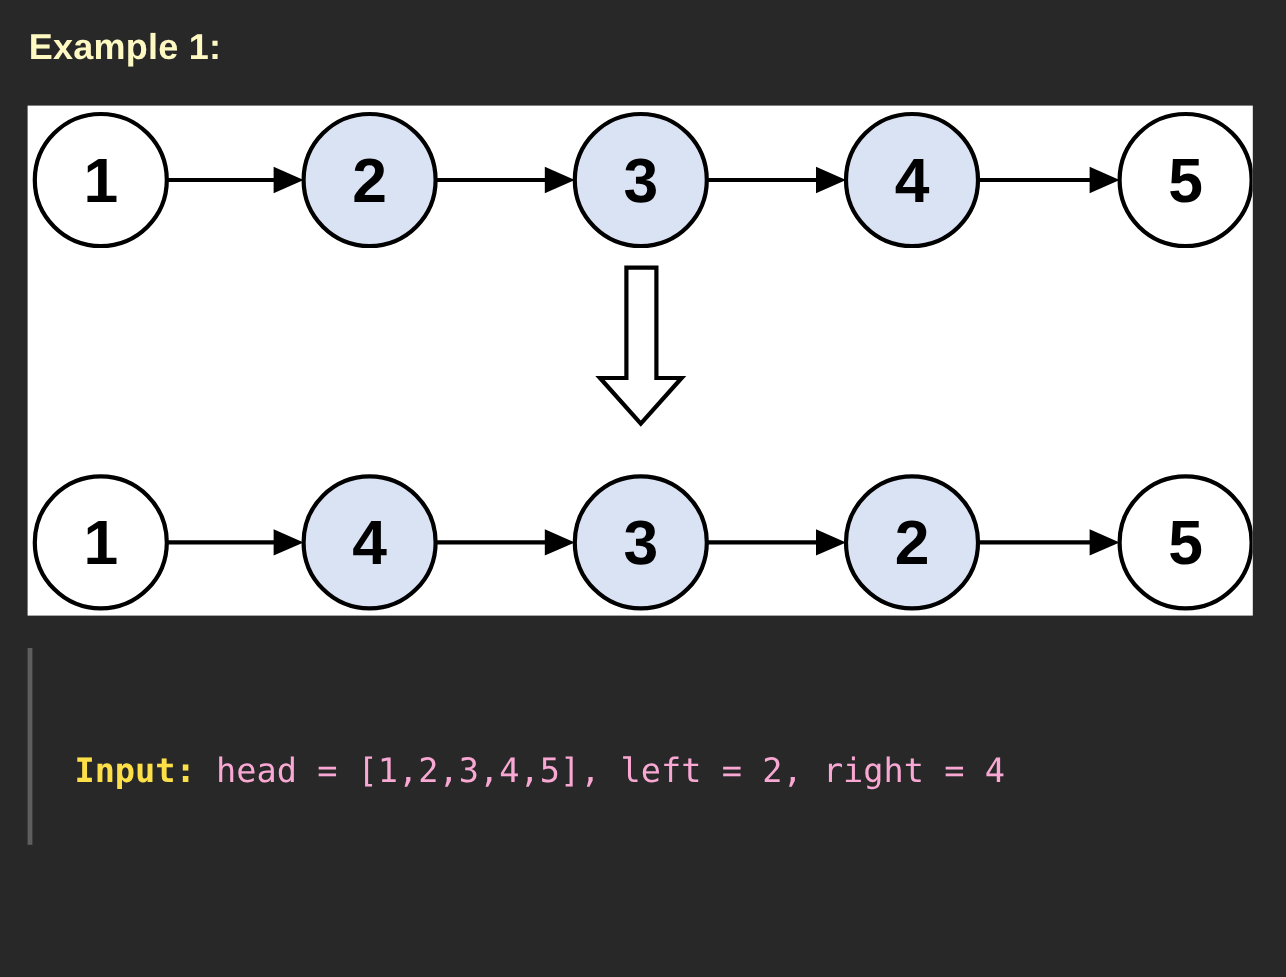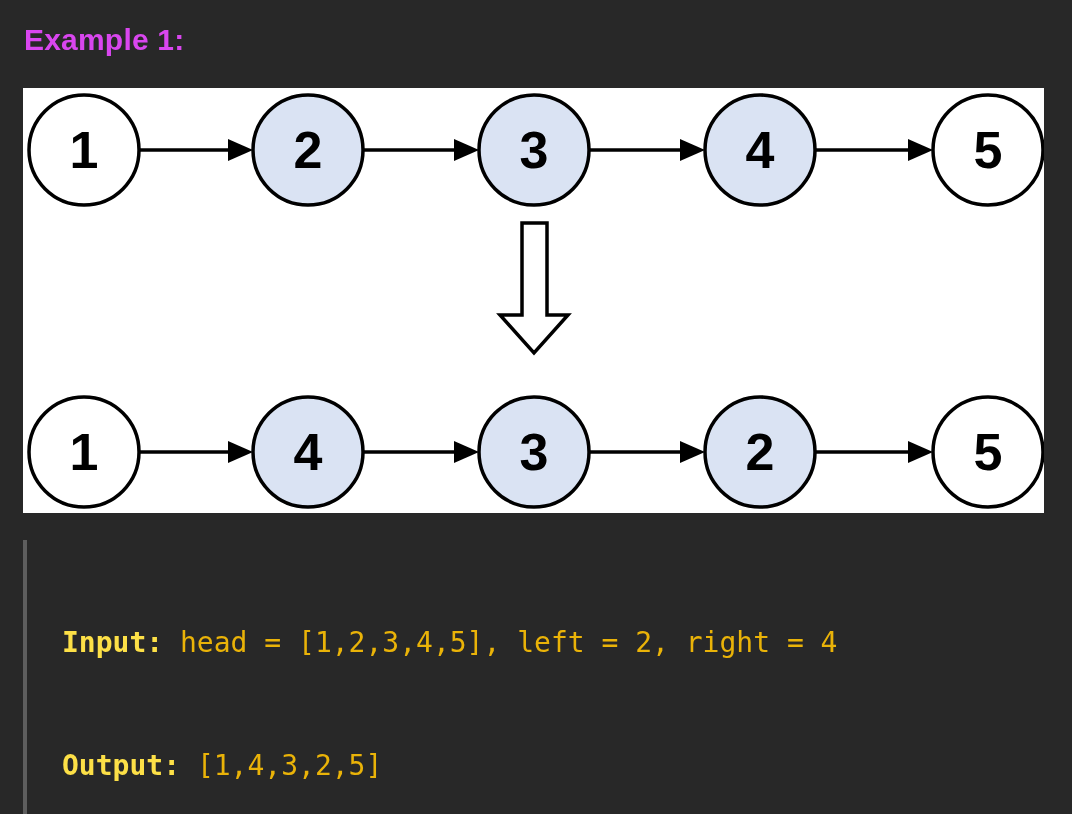--- a/index.html
+++ b/index.html
@@ -13,21 +13,21 @@
     overflow: hidden;
     font-family: "Liberation Sans", sans-serif;
   }
   .example-heading {
     margin: 0;
     margin-left: 24px;
     font-family: "Liberation Sans", sans-serif;
     font-size: 30px;
     font-weight: 700;
     line-height: 30px;
-    color: #d946ef;
+    color: #fef9c3;
     letter-spacing: 0.2px;
   }
   .example-heading.first {
     margin-top: 25px;
   }
   .diagram {
     margin: 33px 0 0 23px;
     width: 1021px;
     height: 425px;
     background: #ffffff;
@@ -44,21 +44,21 @@
   }
   .code-block.first {
     margin-top: 27px;
   }
   .code-label {
     font-weight: 700;
     color: #fde047;
   }
   .code-value {
     font-weight: 400;
-    color: #eab308;
+    color: #f9a8d4;
   }
 </style>
 </head>
 <body>
 
 <h3 class="example-heading first">Example 1:</h3>
 
 <div class="diagram">
   <svg id="diagram-svg" width="1021" height="425" viewBox="0 0 1021 425">
       <line x1="116" y1="62" x2="207" y2="62" stroke="#000000" stroke-width="3.5"></line>
@@ -96,14 +96,13 @@
       <circle cx="737" cy="364" r="55" fill="#dae3f3" stroke="#000000" stroke-width="3.5"></circle>
       <text x="737" y="382" text-anchor="middle" fill="#000000" font-family="&quot;Liberation Sans&quot;, sans-serif" font-size="52" font-weight="700">2</text>
       <circle cx="965" cy="364" r="55" fill="#ffffff" stroke="#000000" stroke-width="3.5"></circle>
       <text x="965" y="382" text-anchor="middle" fill="#000000" font-family="&quot;Liberation Sans&quot;, sans-serif" font-size="52" font-weight="700">5</text>
       <polygon points="499,135 524,135 524,227 545,227 511,265 477,227 499,227" fill="#ffffff" stroke="#000000" stroke-width="3.5" stroke-linejoin="miter"></polygon>
     </svg>
 </div>
 
 <div class="code-block first">
   <div><span class="code-label">Input:</span> <span class="code-value">head = [1,2,3,4,5], left = 2, right = 4</span></div>
-  <div><span class="code-label">Output:</span> <span class="code-value">[1,4,3,2,5]</span></div>
 </div>
 
 </body></html>

